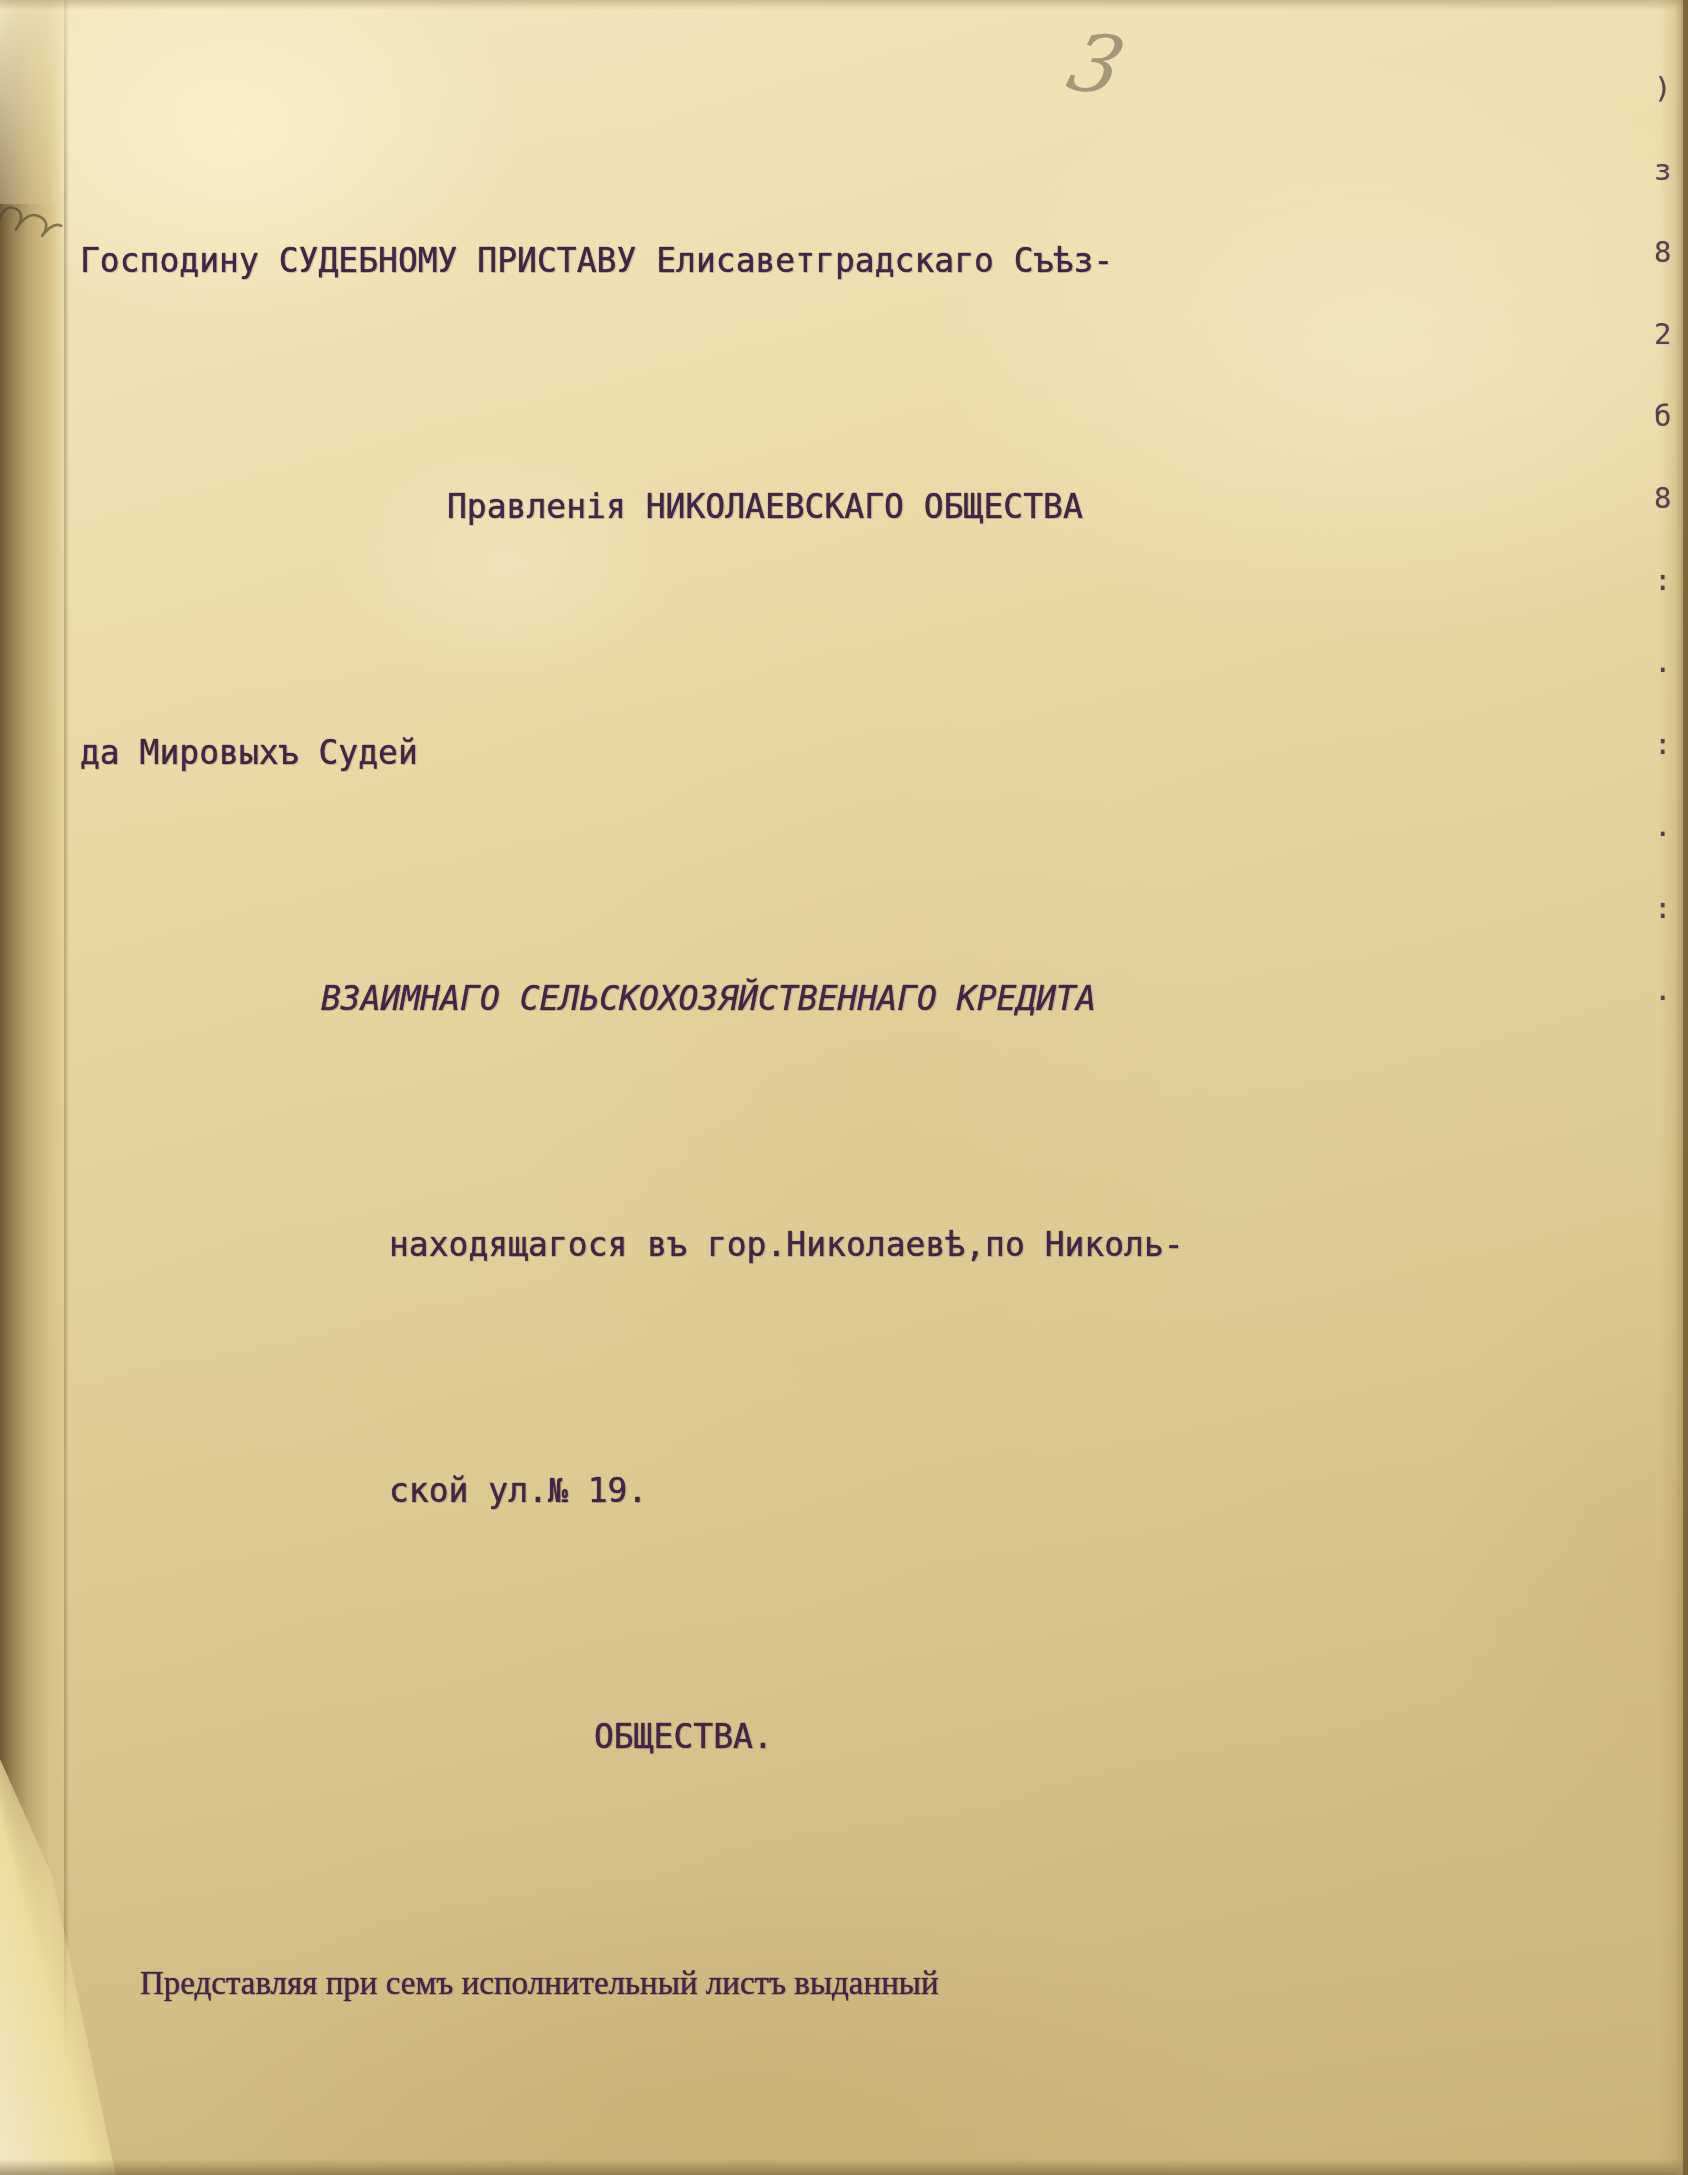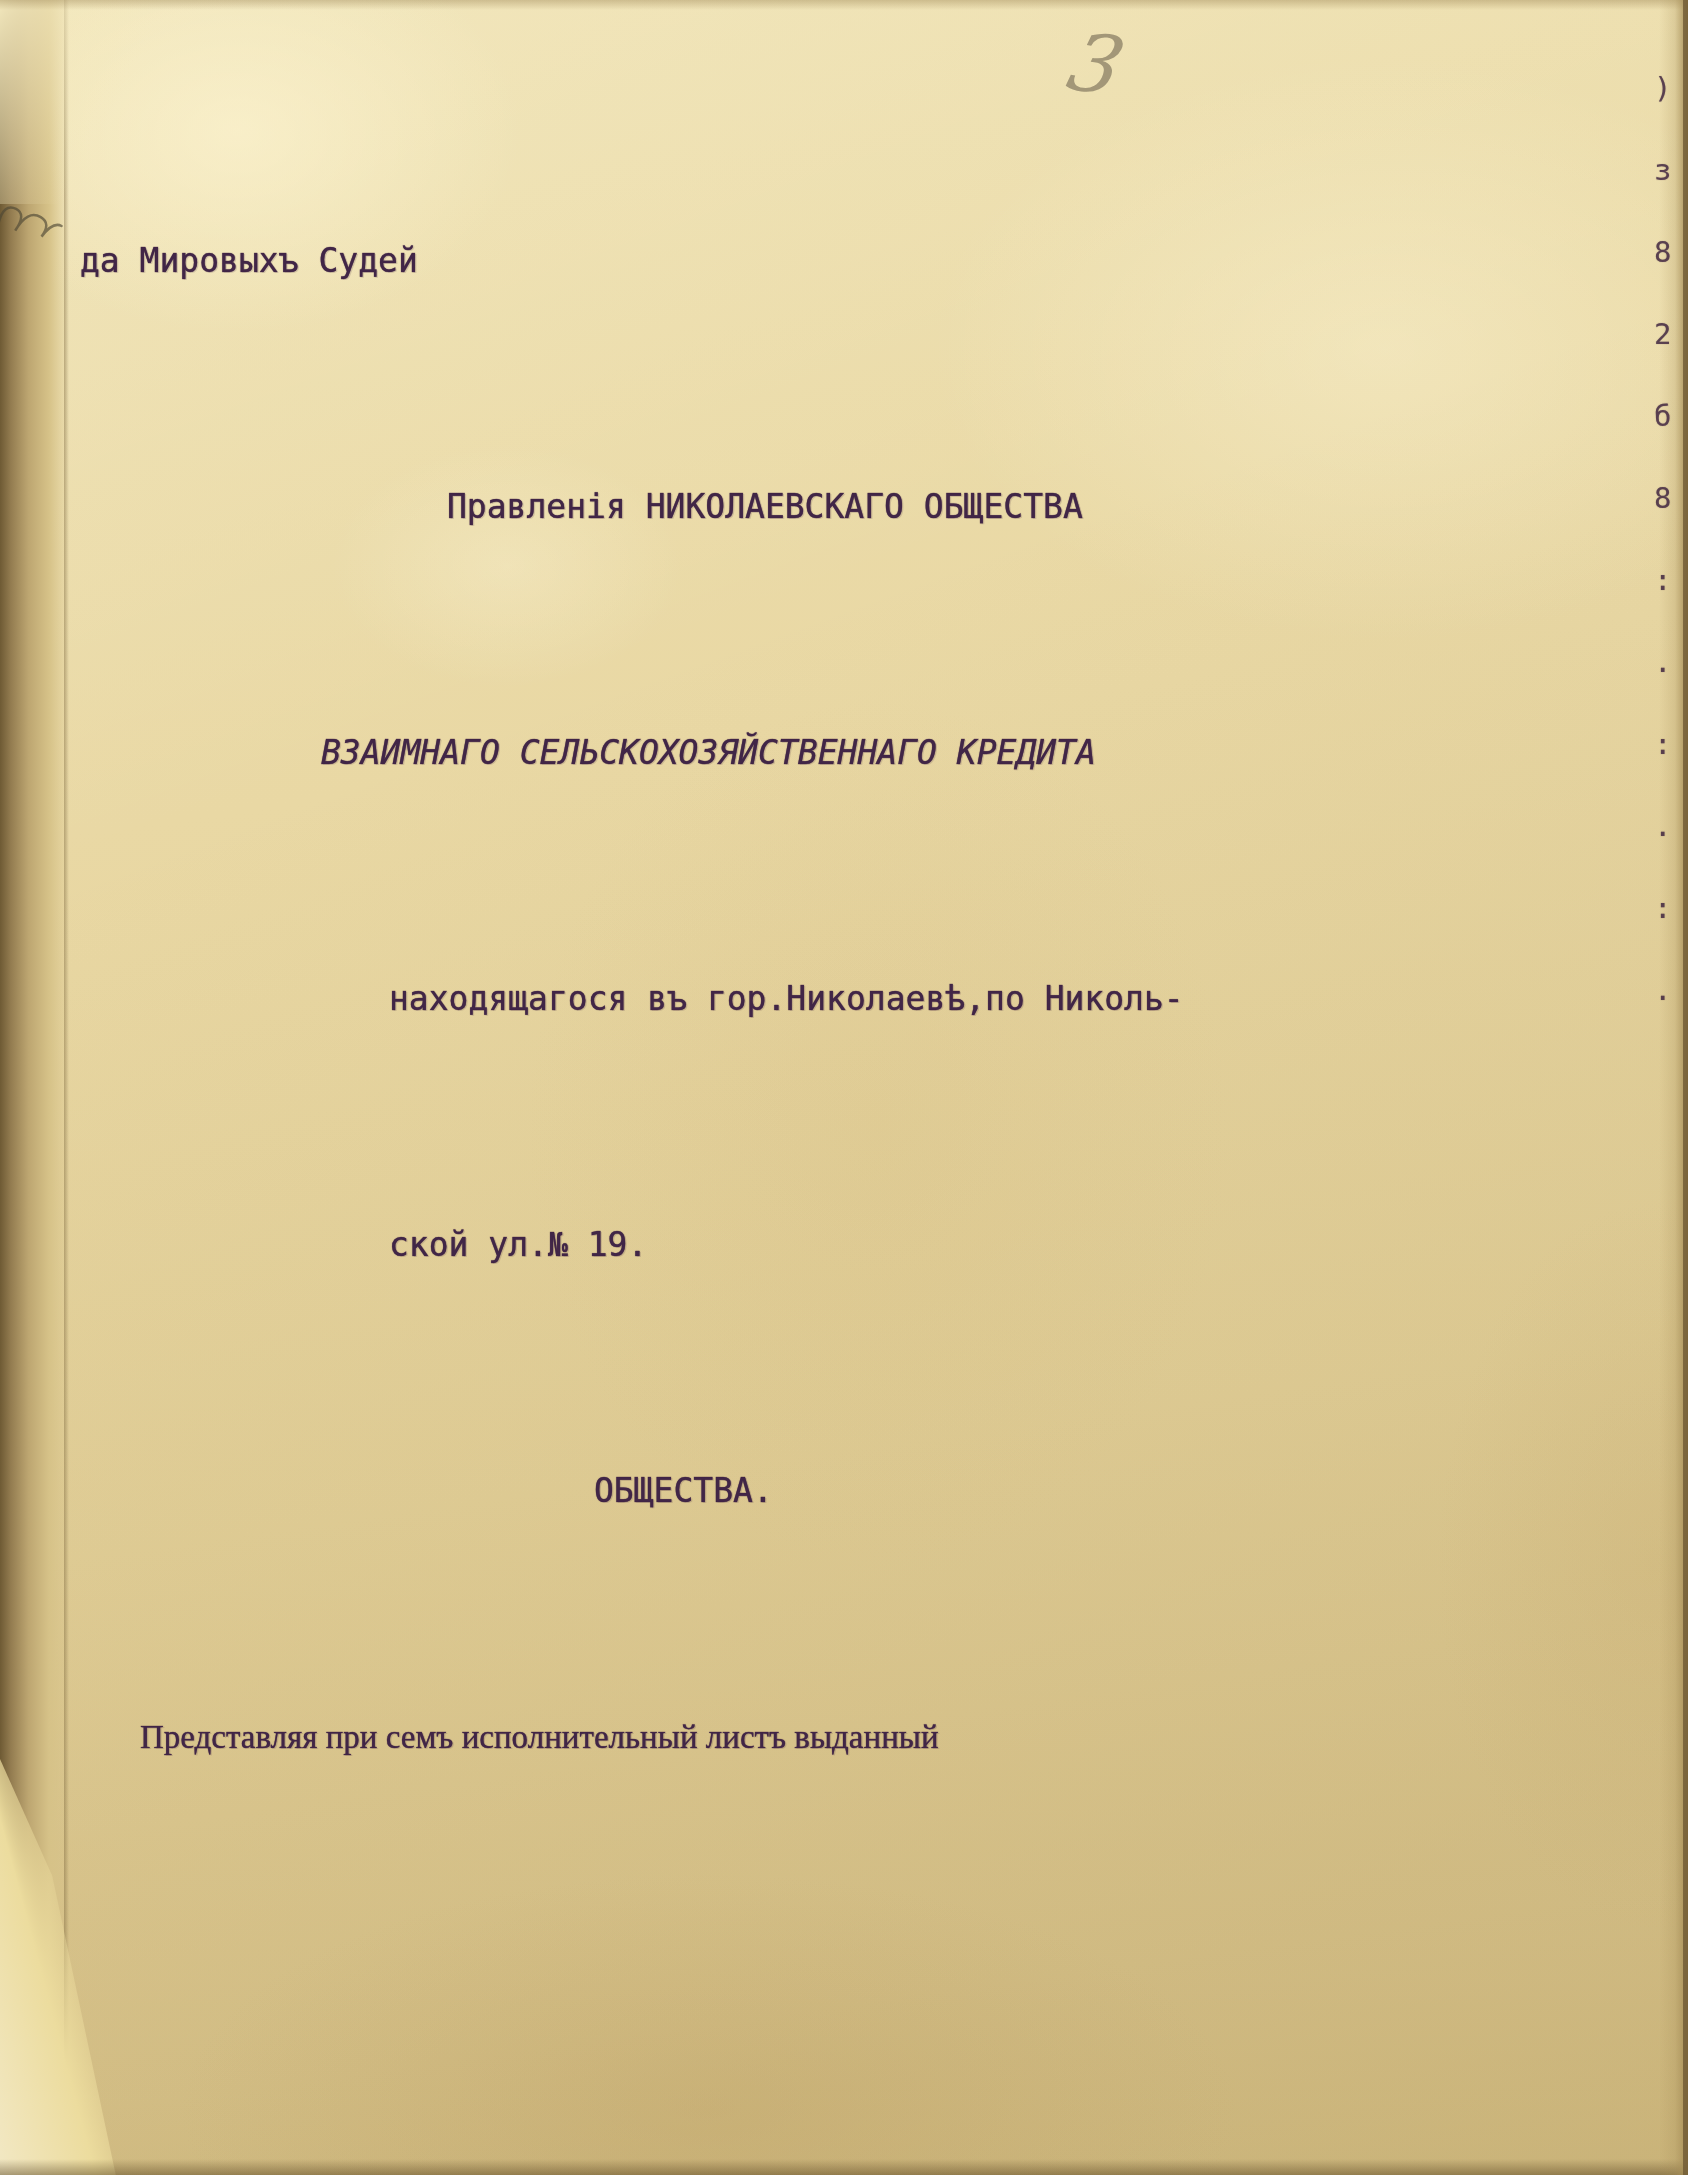--- a/index.html
+++ b/index.html
@@ -105,22 +105,23 @@
   <div class="right-edge"></div>
   <div class="right-line"></div>
 
   <span class="pagenum">3</span>
 
   <svg class="scribble" width="72" height="62" viewBox="0 0 74 64">
     <path d="M6,34 q8,-20 20,-12 q10,7 -4,22 q16,-20 28,-10 q10,8 -2,20 q14,-14 22,-8" fill="none" stroke="#4e4734" stroke-width="2.6" stroke-linecap="round" opacity="0.8"></path>
   </svg>
 
   <div class="lines">
+    <div class="line">Господину СУДЕБНОМУ ПРИСТАВУ Елисаветградскаго Съѣз-</div>
+    <div class="line a1">Правленія НИКОЛАЕВСКАГО ОБЩЕСТВА</div>
     <div class="line">да Мировыхъ Судей</div>
-    <div class="line a1">Правленія НИКОЛАЕВСКАГО ОБЩЕСТВА</div>
     <div class="line a2">ВЗАИМНАГО СЕЛЬСКОХОЗЯЙСТВЕННАГО КРЕДИТА</div>
     <div class="line a3">находящагося въ гор.Николаевѣ,по Николь-</div>
     <div class="line a3">ской ул.№ 19.</div>
     <div class="line ttl">ОБЩЕСТВА.</div>
     <div class="line in-p">Представляя при семъ исполнительный листъ выданный</div>
     
     
     
     
     

